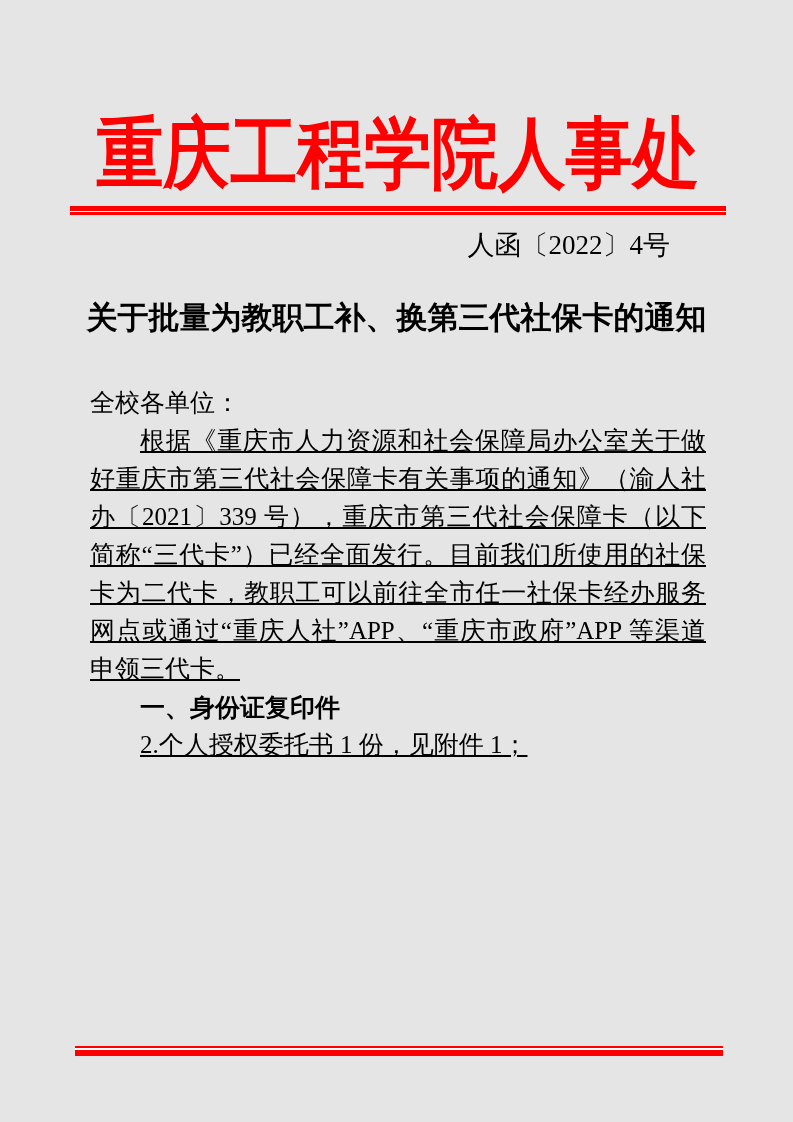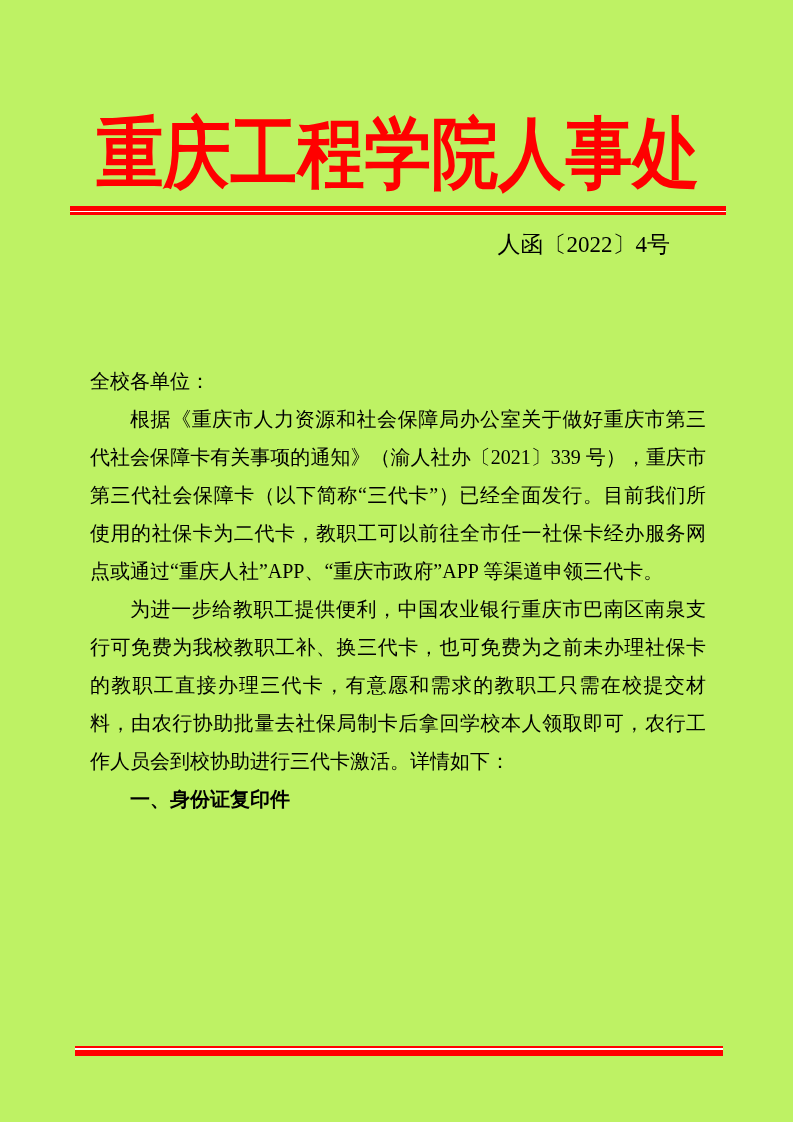--- a/index.html
+++ b/index.html
@@ -4,21 +4,21 @@
 <style>
   html, body {
     margin: 0;
     padding: 0;
     background: #ffffff;
   }
   .page {
     position: relative;
     width: 793px;
     height: 1122px;
-    background: #bef264;
+    background: #e5e5e5;
     color: #000000;
     font-family: "Liberation Serif", "DejaVu Serif", serif;
     overflow: hidden;
   }
   
   .masthead {
     position: absolute;
     top: 112px;
     left: 70px;
     width: 656px;
@@ -53,75 +53,77 @@
     height: 10px;
     background: linear-gradient(to bottom,
       #ff0000 0px, #ff0000 2.5px,
       #ffffff 2.5px, #ffffff 4.5px,
       #ff0000 4.5px, #ff0000 10px);
   }
   .docnum {
     position: absolute;
     top: 231px;
     right: 123px;
-    font-size: 23px;
+    font-size: 27px;
     line-height: 28px;
   }
   .title {
     position: absolute;
     top: 297px;
     left: 0;
     width: 793px;
     margin: 0;
     text-align: center;
     font-size: 31px;
     font-weight: bold;
     line-height: 42px;
     font-family: "Liberation Serif", "DejaVu Serif", serif;
   }
   .body-text {
     position: absolute;
-    top: 362px;
+    top: 384px;
     left: 90px;
     width: 616px;
-    font-size: 20px;
+    font-size: 25px;
     line-height: 38px;
     text-align: justify;
     text-justify: inter-ideograph;
   }
   .body-text p {
     margin: 0;
     padding: 0;
   }
   .salutation {
     text-indent: 0;
   }
   .para {
     text-indent: 2em;
+    text-decoration: underline;
   }
   .section-heading {
     text-indent: 2em;
     font-weight: bold;
     font-family: "Liberation Sans", "DejaVu Sans", sans-serif;
   }
 </style>
 </head>
 <body>
 
 <div class="page">
 
   <div class="masthead">重庆工程学院人事处</div>
 
   <div class="rule rule-top"></div>
 
   <div class="docnum">人函〔2022〕4号</div>
 
+  <h1 class="title">关于批量为教职工补、换第三代社保卡的通知</h1>
 
   <div class="body-text">
     <p class="salutation">全校各单位：</p>
     <p class="para">根据《重庆市人力资源和社会保障局办公室关于做好重庆市第三代社会保障卡有关事项的通知》（渝人社办〔2021〕339 号），重庆市第三代社会保障卡（以下简称“三代卡”）已经全面发行。目前我们所使用的社保卡为二代卡，教职工可以前往全市任一社保卡经办服务网点或通过“重庆人社”APP、“重庆市政府”APP 等渠道申领三代卡。</p>
-    <p class="para">为进一步给教职工提供便利，中国农业银行重庆市巴南区南泉支行可免费为我校教职工补、换三代卡，也可免费为之前未办理社保卡的教职工直接办理三代卡，有意愿和需求的教职工只需在校提交材料，由农行协助批量去社保局制卡后拿回学校本人领取即可，农行工作人员会到校协助进行三代卡激活。详情如下：</p>
     <p class="section-heading">一、身份证复印件</p>
+    <p class="para">2.个人授权委托书 1 份，见附件 1；</p>
   </div>
 
   <div class="rule rule-bottom"></div>
 
 </div>
 
 </body></html>

